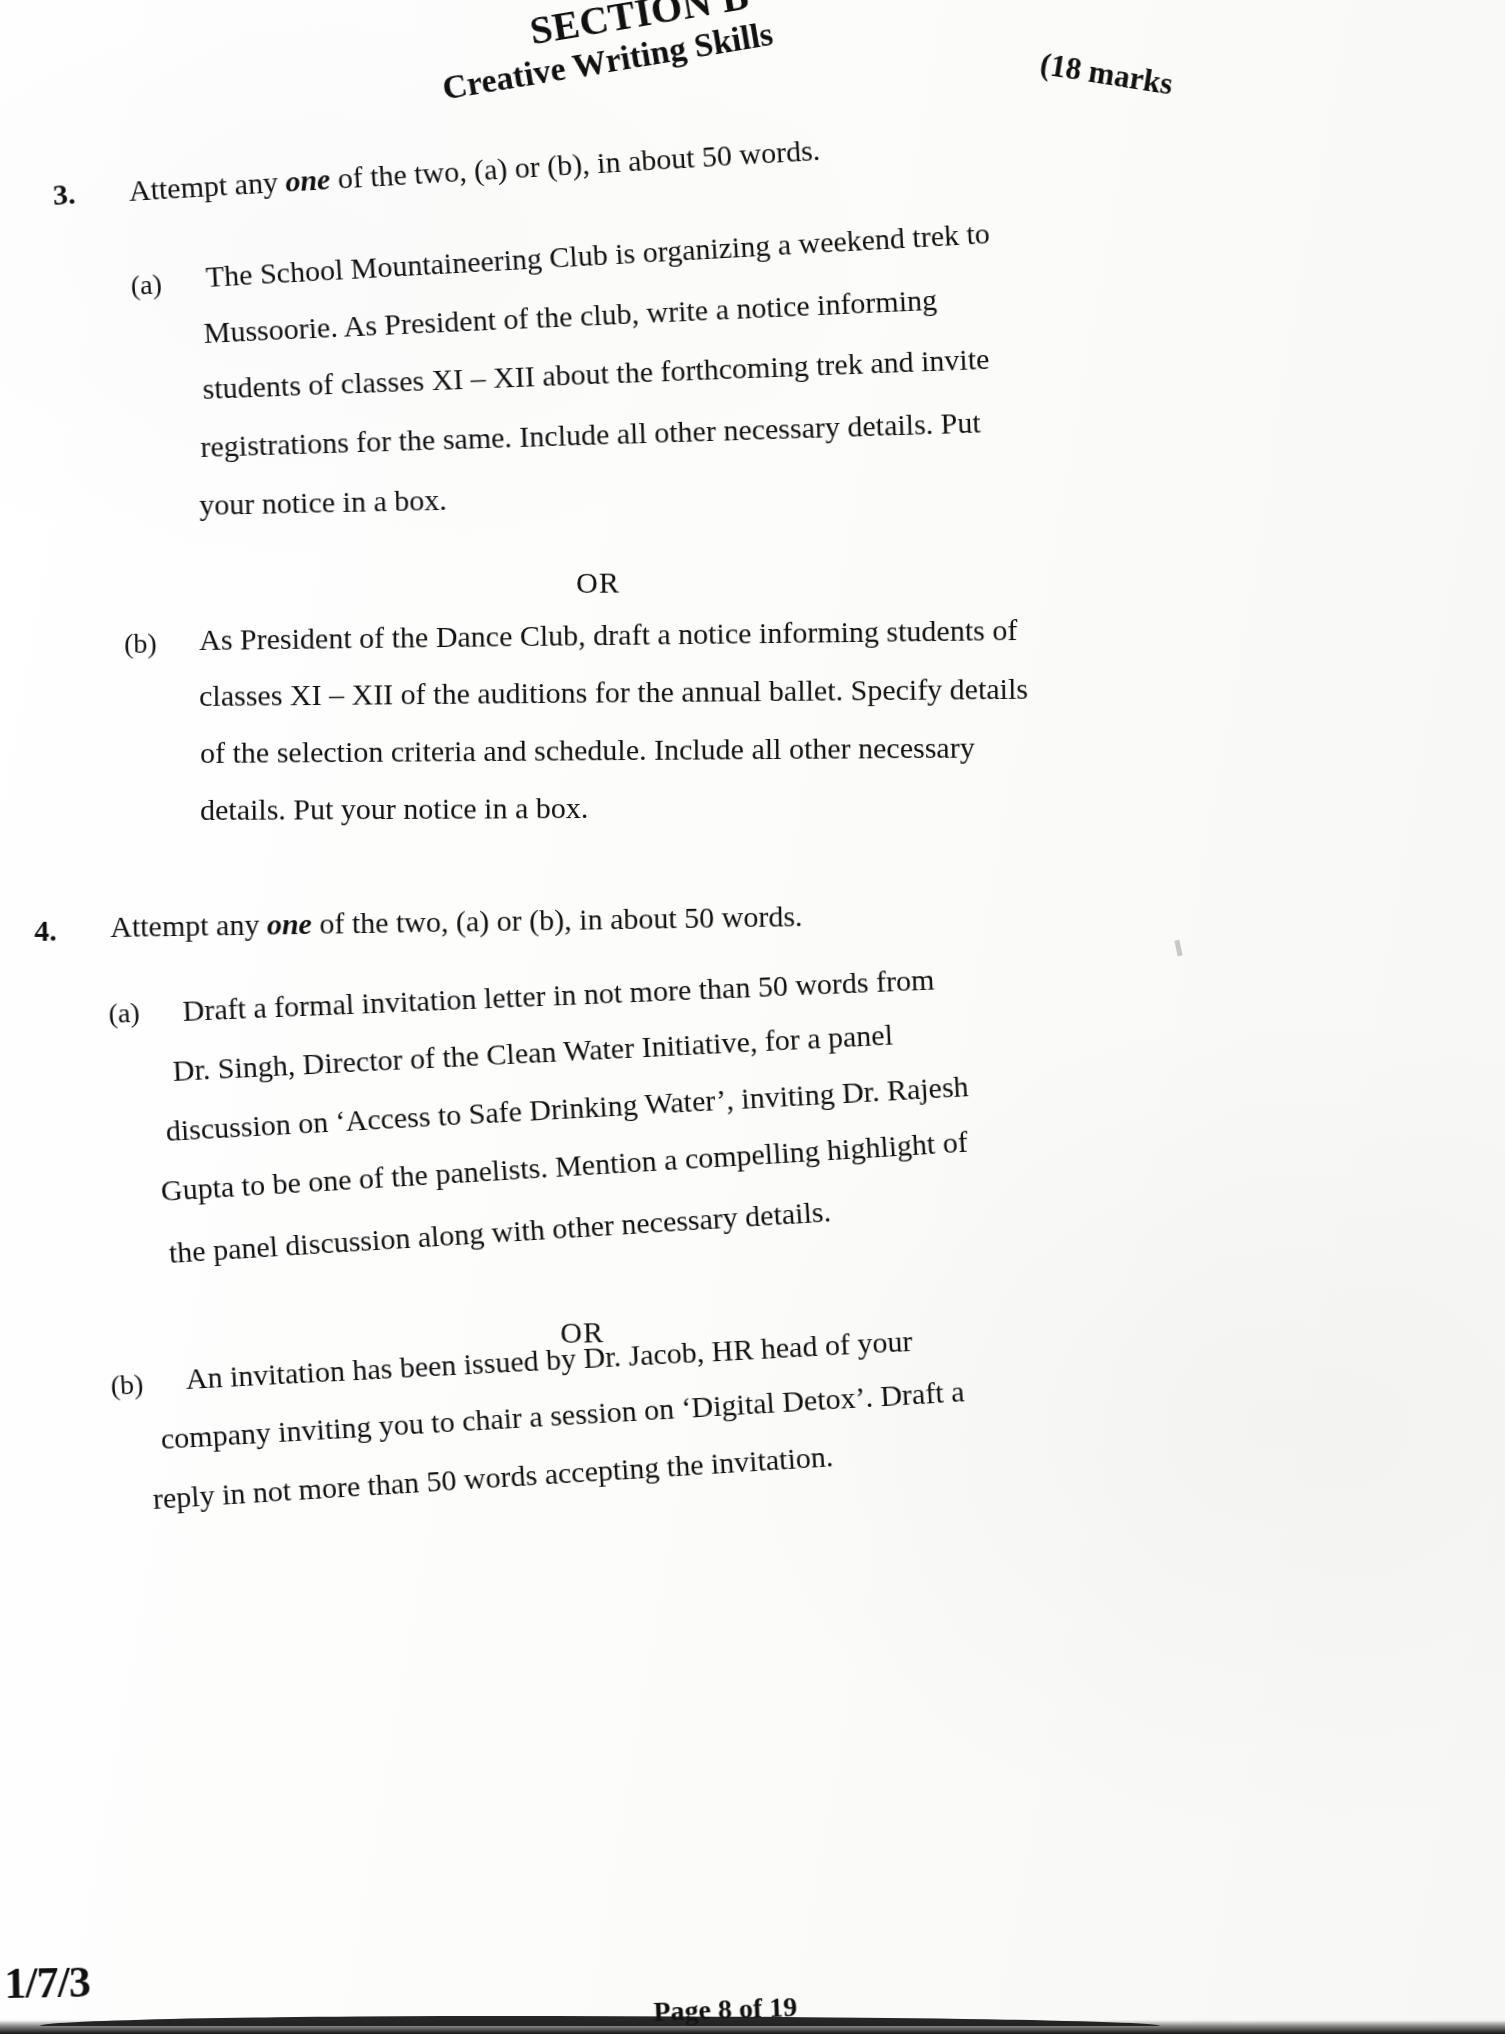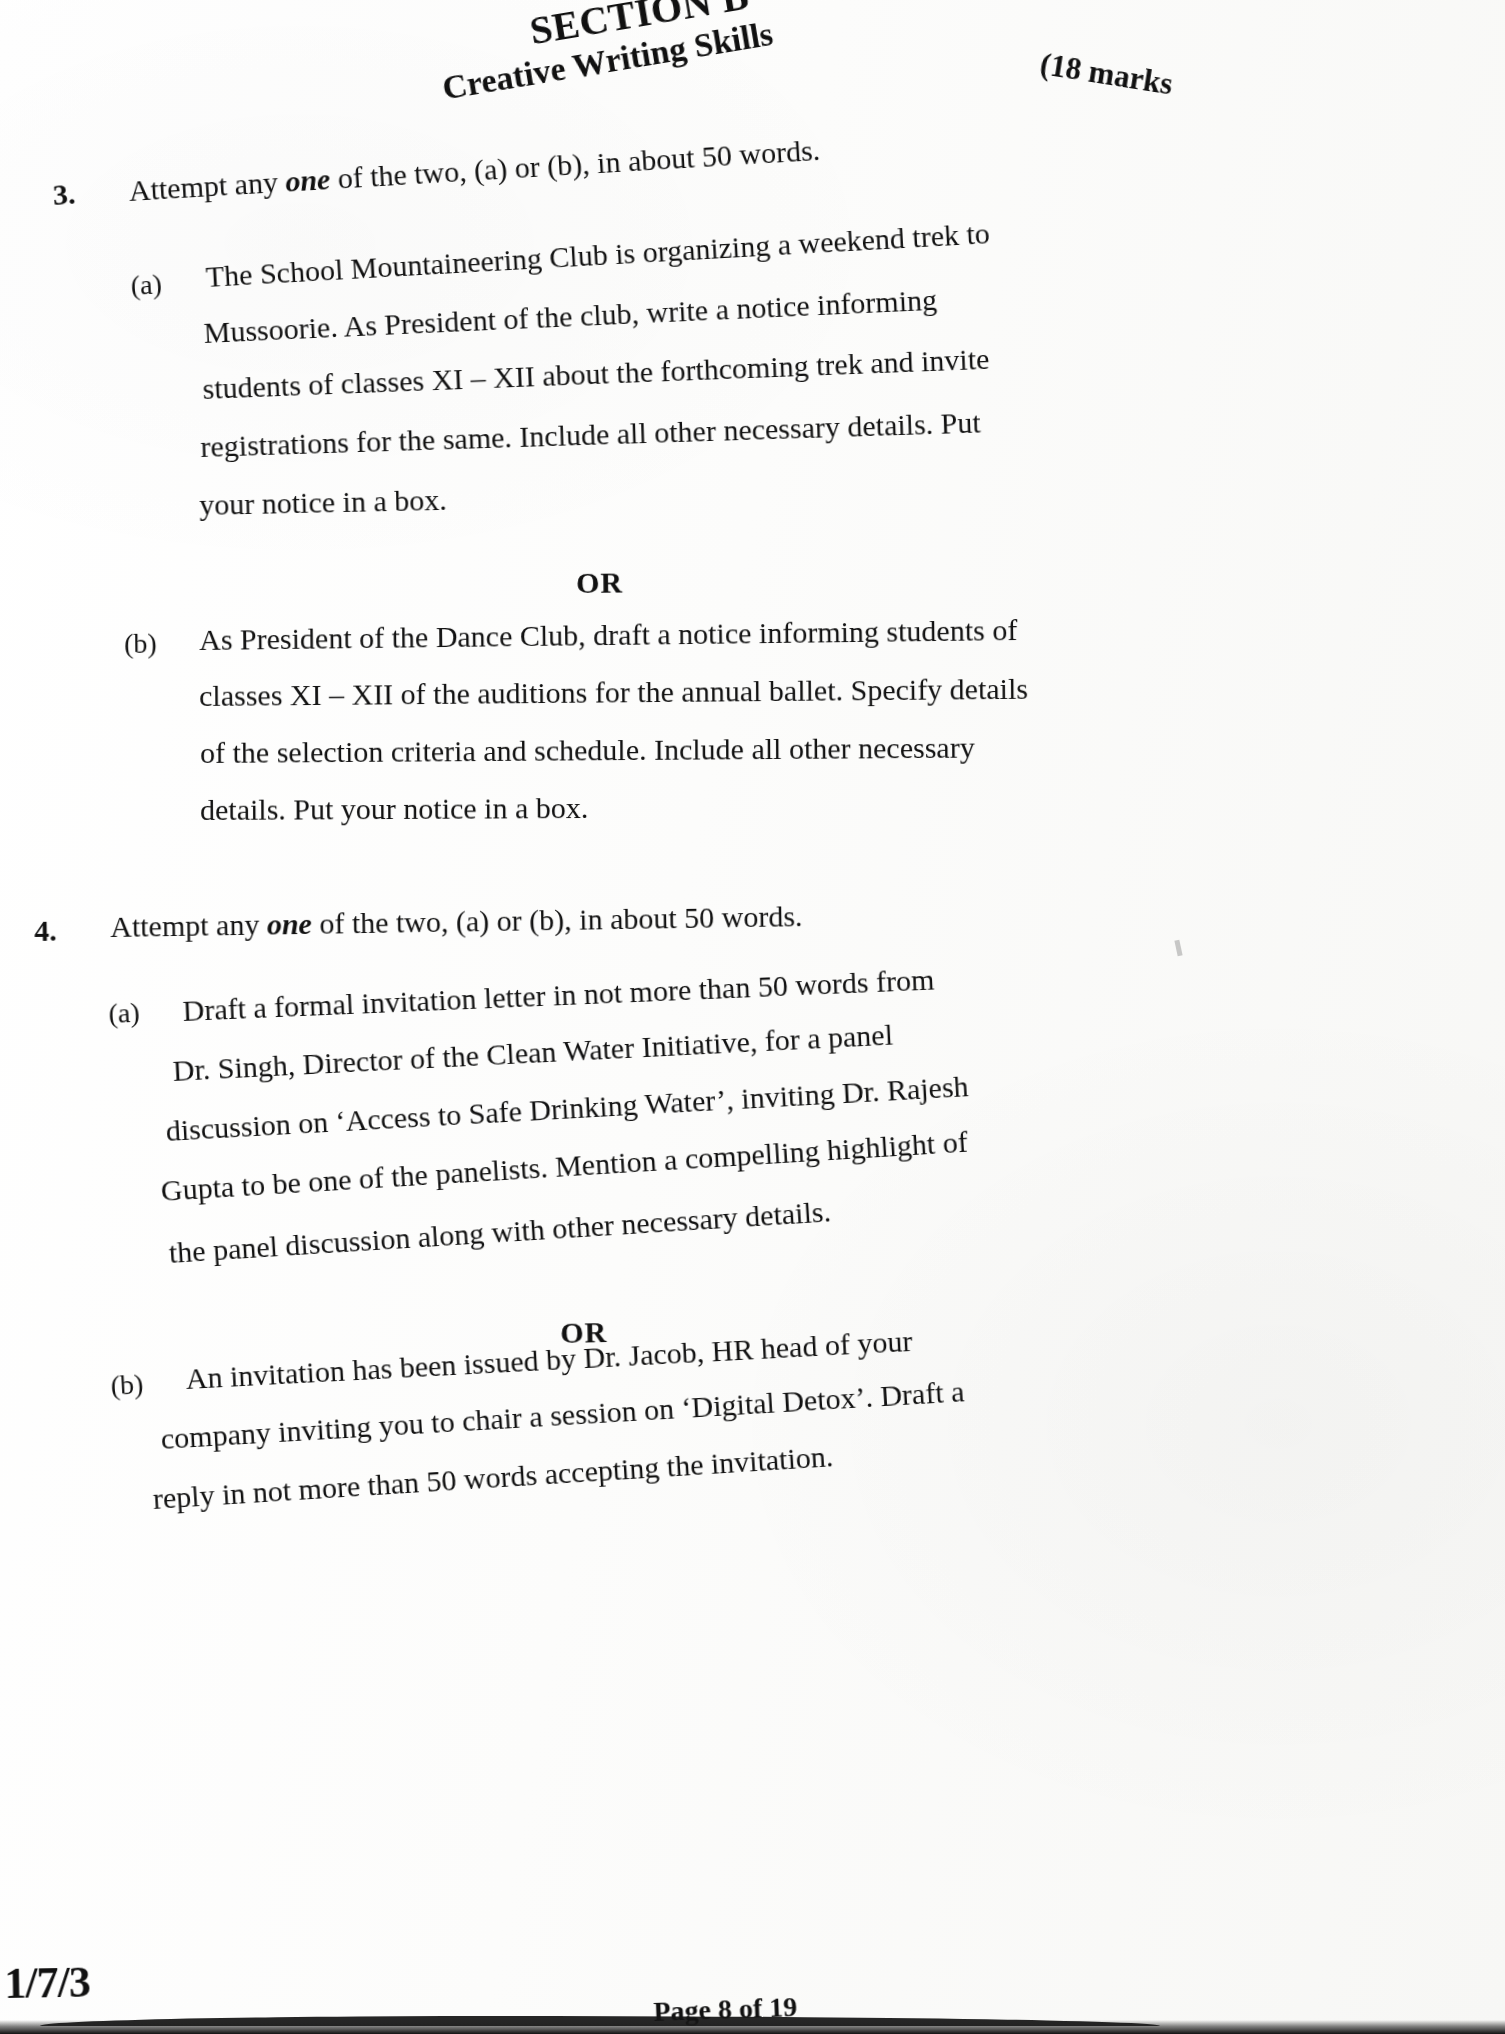--- a/index.html
+++ b/index.html
@@ -72,21 +72,21 @@
   .qtext b, .bold-one {
     font-weight: bold;
     font-style: italic;
   }
 
   .sublabel {
     font-size: 28px;
   }
 
   .or-sep {
-    font-weight: bold;
+    font-weight: normal;
     font-size: 30px;
     letter-spacing: 1px;
   }
 
   .code-mark {
     font-weight: bold;
     font-size: 44px;
     letter-spacing: -1px;
   }
 

